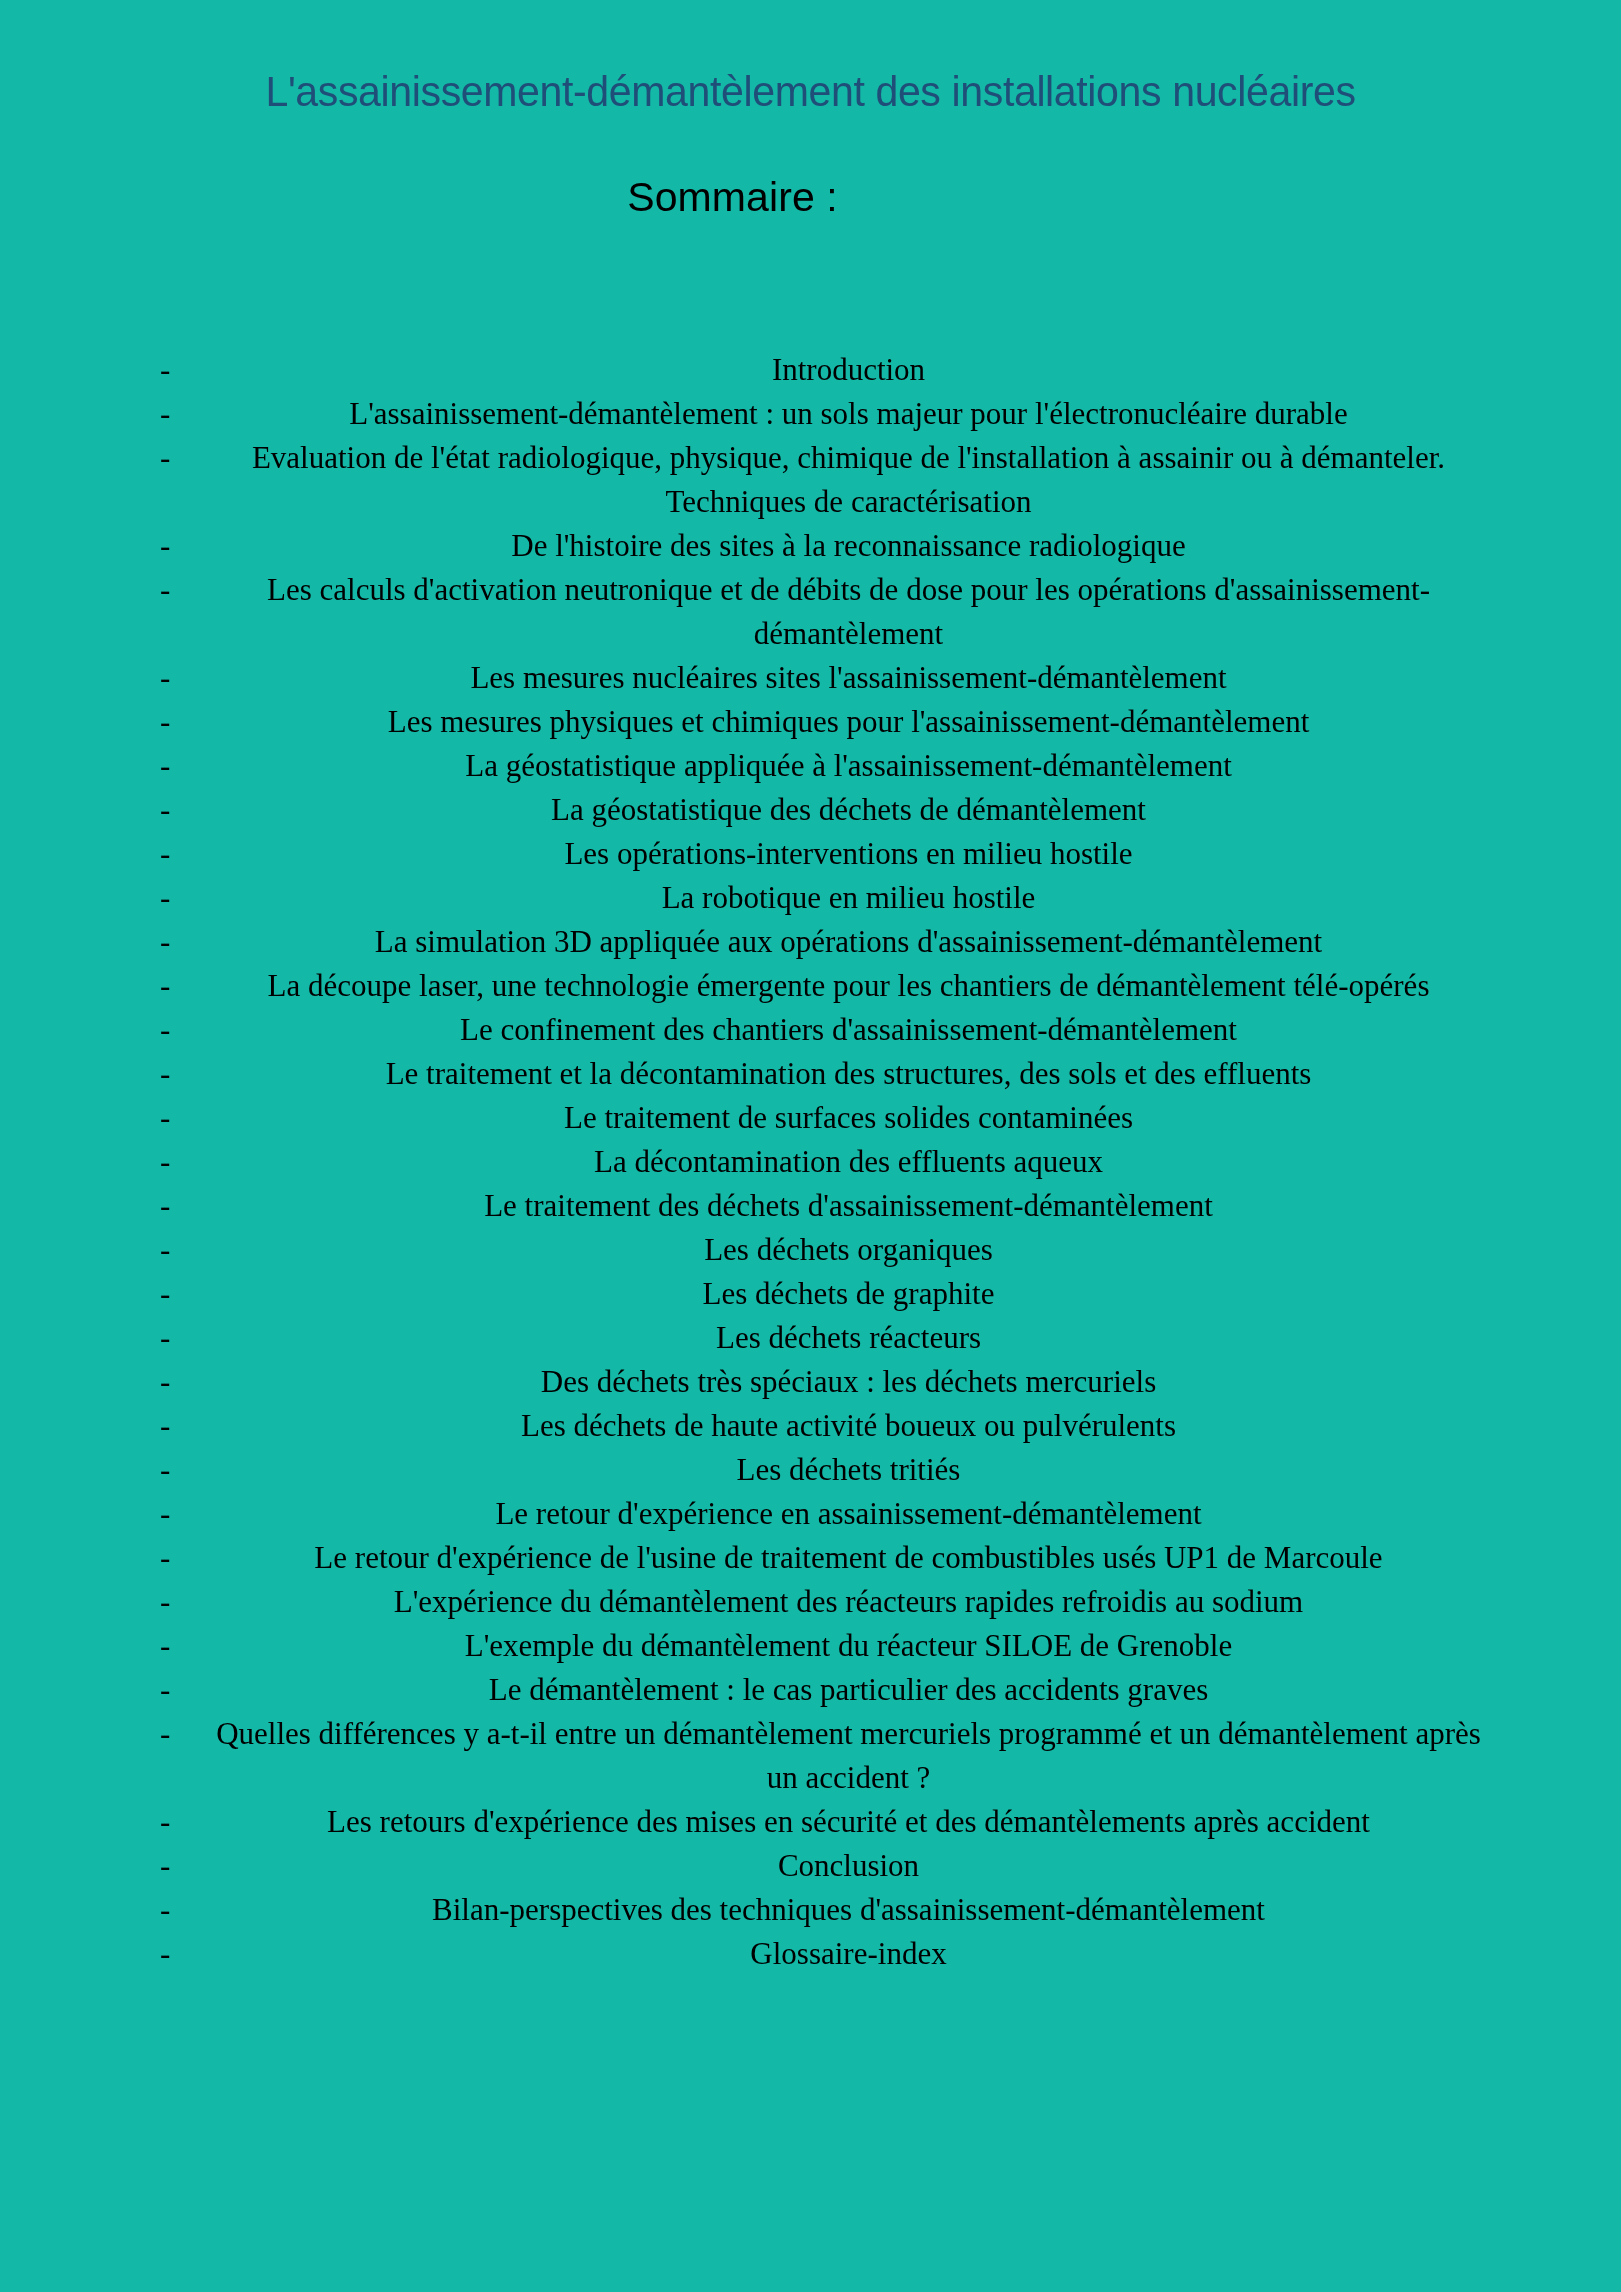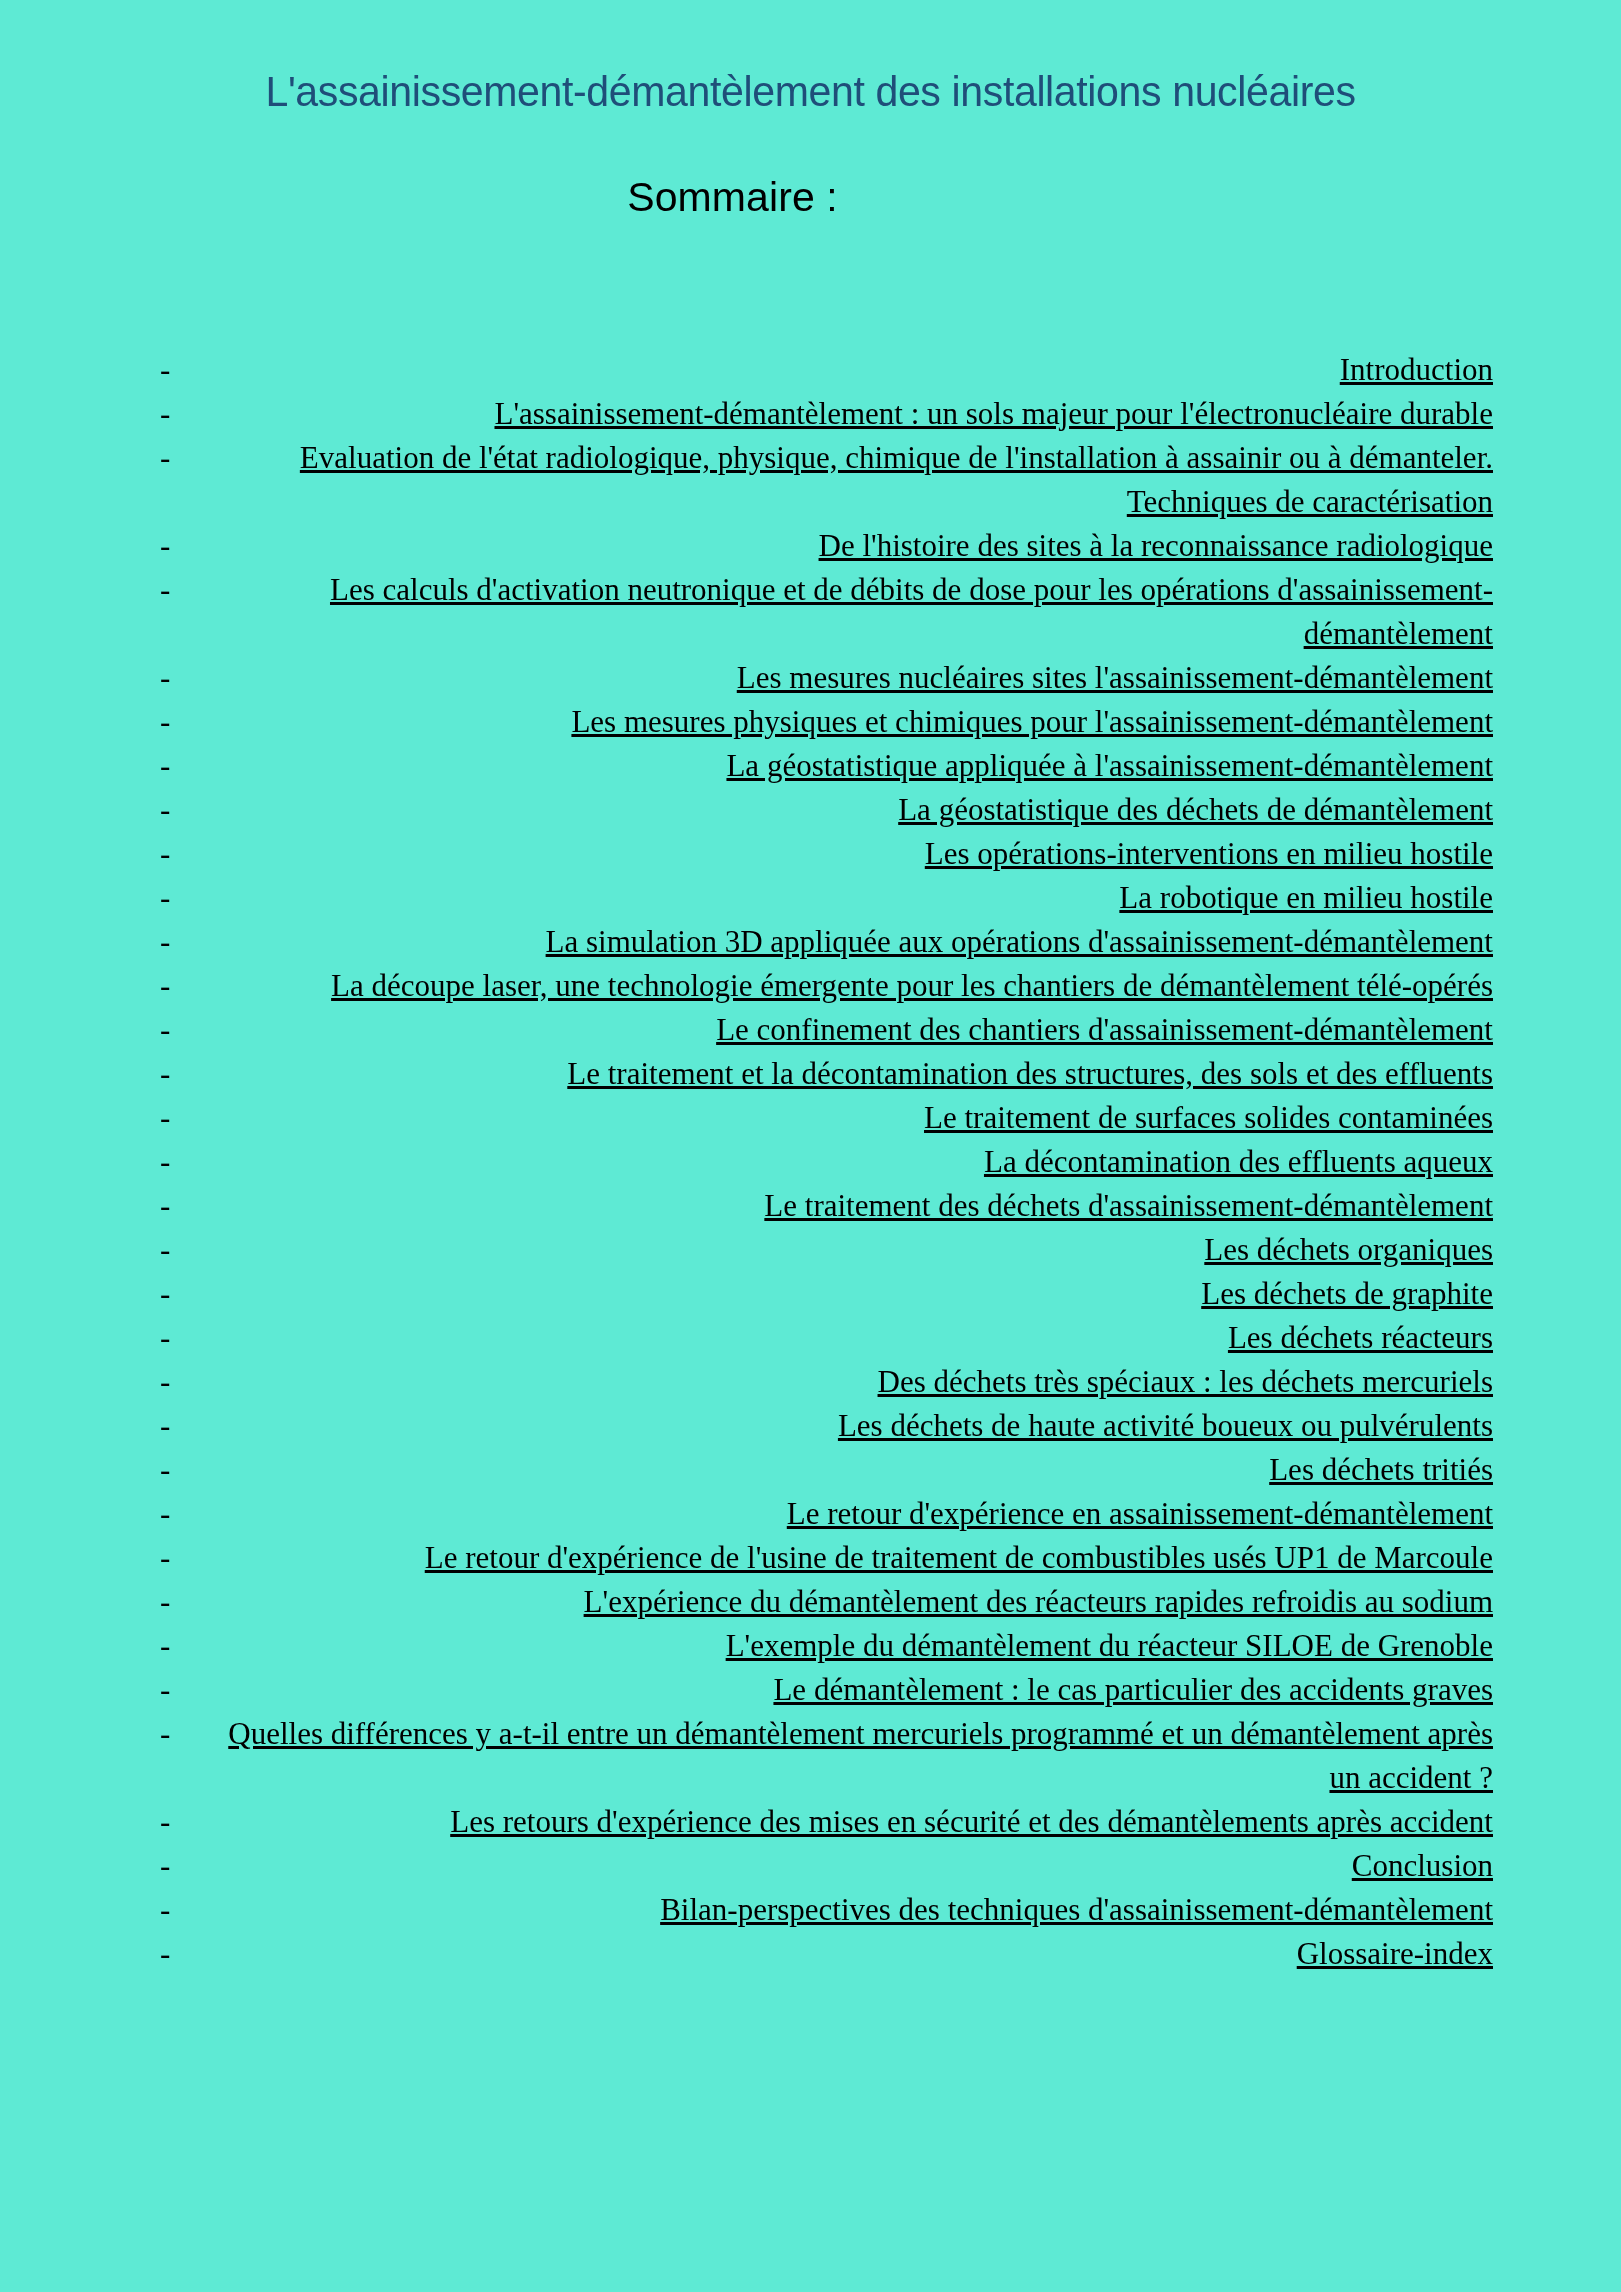--- a/index.html
+++ b/index.html
@@ -13,21 +13,21 @@
     height: 2293px;
     position: relative;
     overflow: hidden;
     font-family: "Liberation Serif", "DejaVu Serif", serif;
     -webkit-font-smoothing: antialiased;
   }
 
   .page {
     position: absolute;
     inset: 0;
-    background: #5eead4;
+    background: #14b8a6;
     padding: 0;
   }
 
   
   .doc-title {
     position: absolute;
     left: 0;
     right: 0;
     top: 67px;
     text-align: center;
@@ -80,24 +80,23 @@
   .toc-dash {
     flex: 0 0 auto;
     width: 44px;
     text-align: left;
     color: #000000;
     font-family: "Liberation Serif", "DejaVu Serif", serif;
   }
 
   .toc-text {
     flex: 1 1 auto;
-    text-align: right;
+    text-align: center;
     hyphens: none;
     word-spacing: 0px;
-    text-decoration: underline;
   }
 </style>
 </head>
 <body>
 
 <div class="page">
 
   <div class="doc-title">L'assainissement-démantèlement des installations nucléaires</div>
 
   <div class="sommaire-heading">Sommaire :</div>

